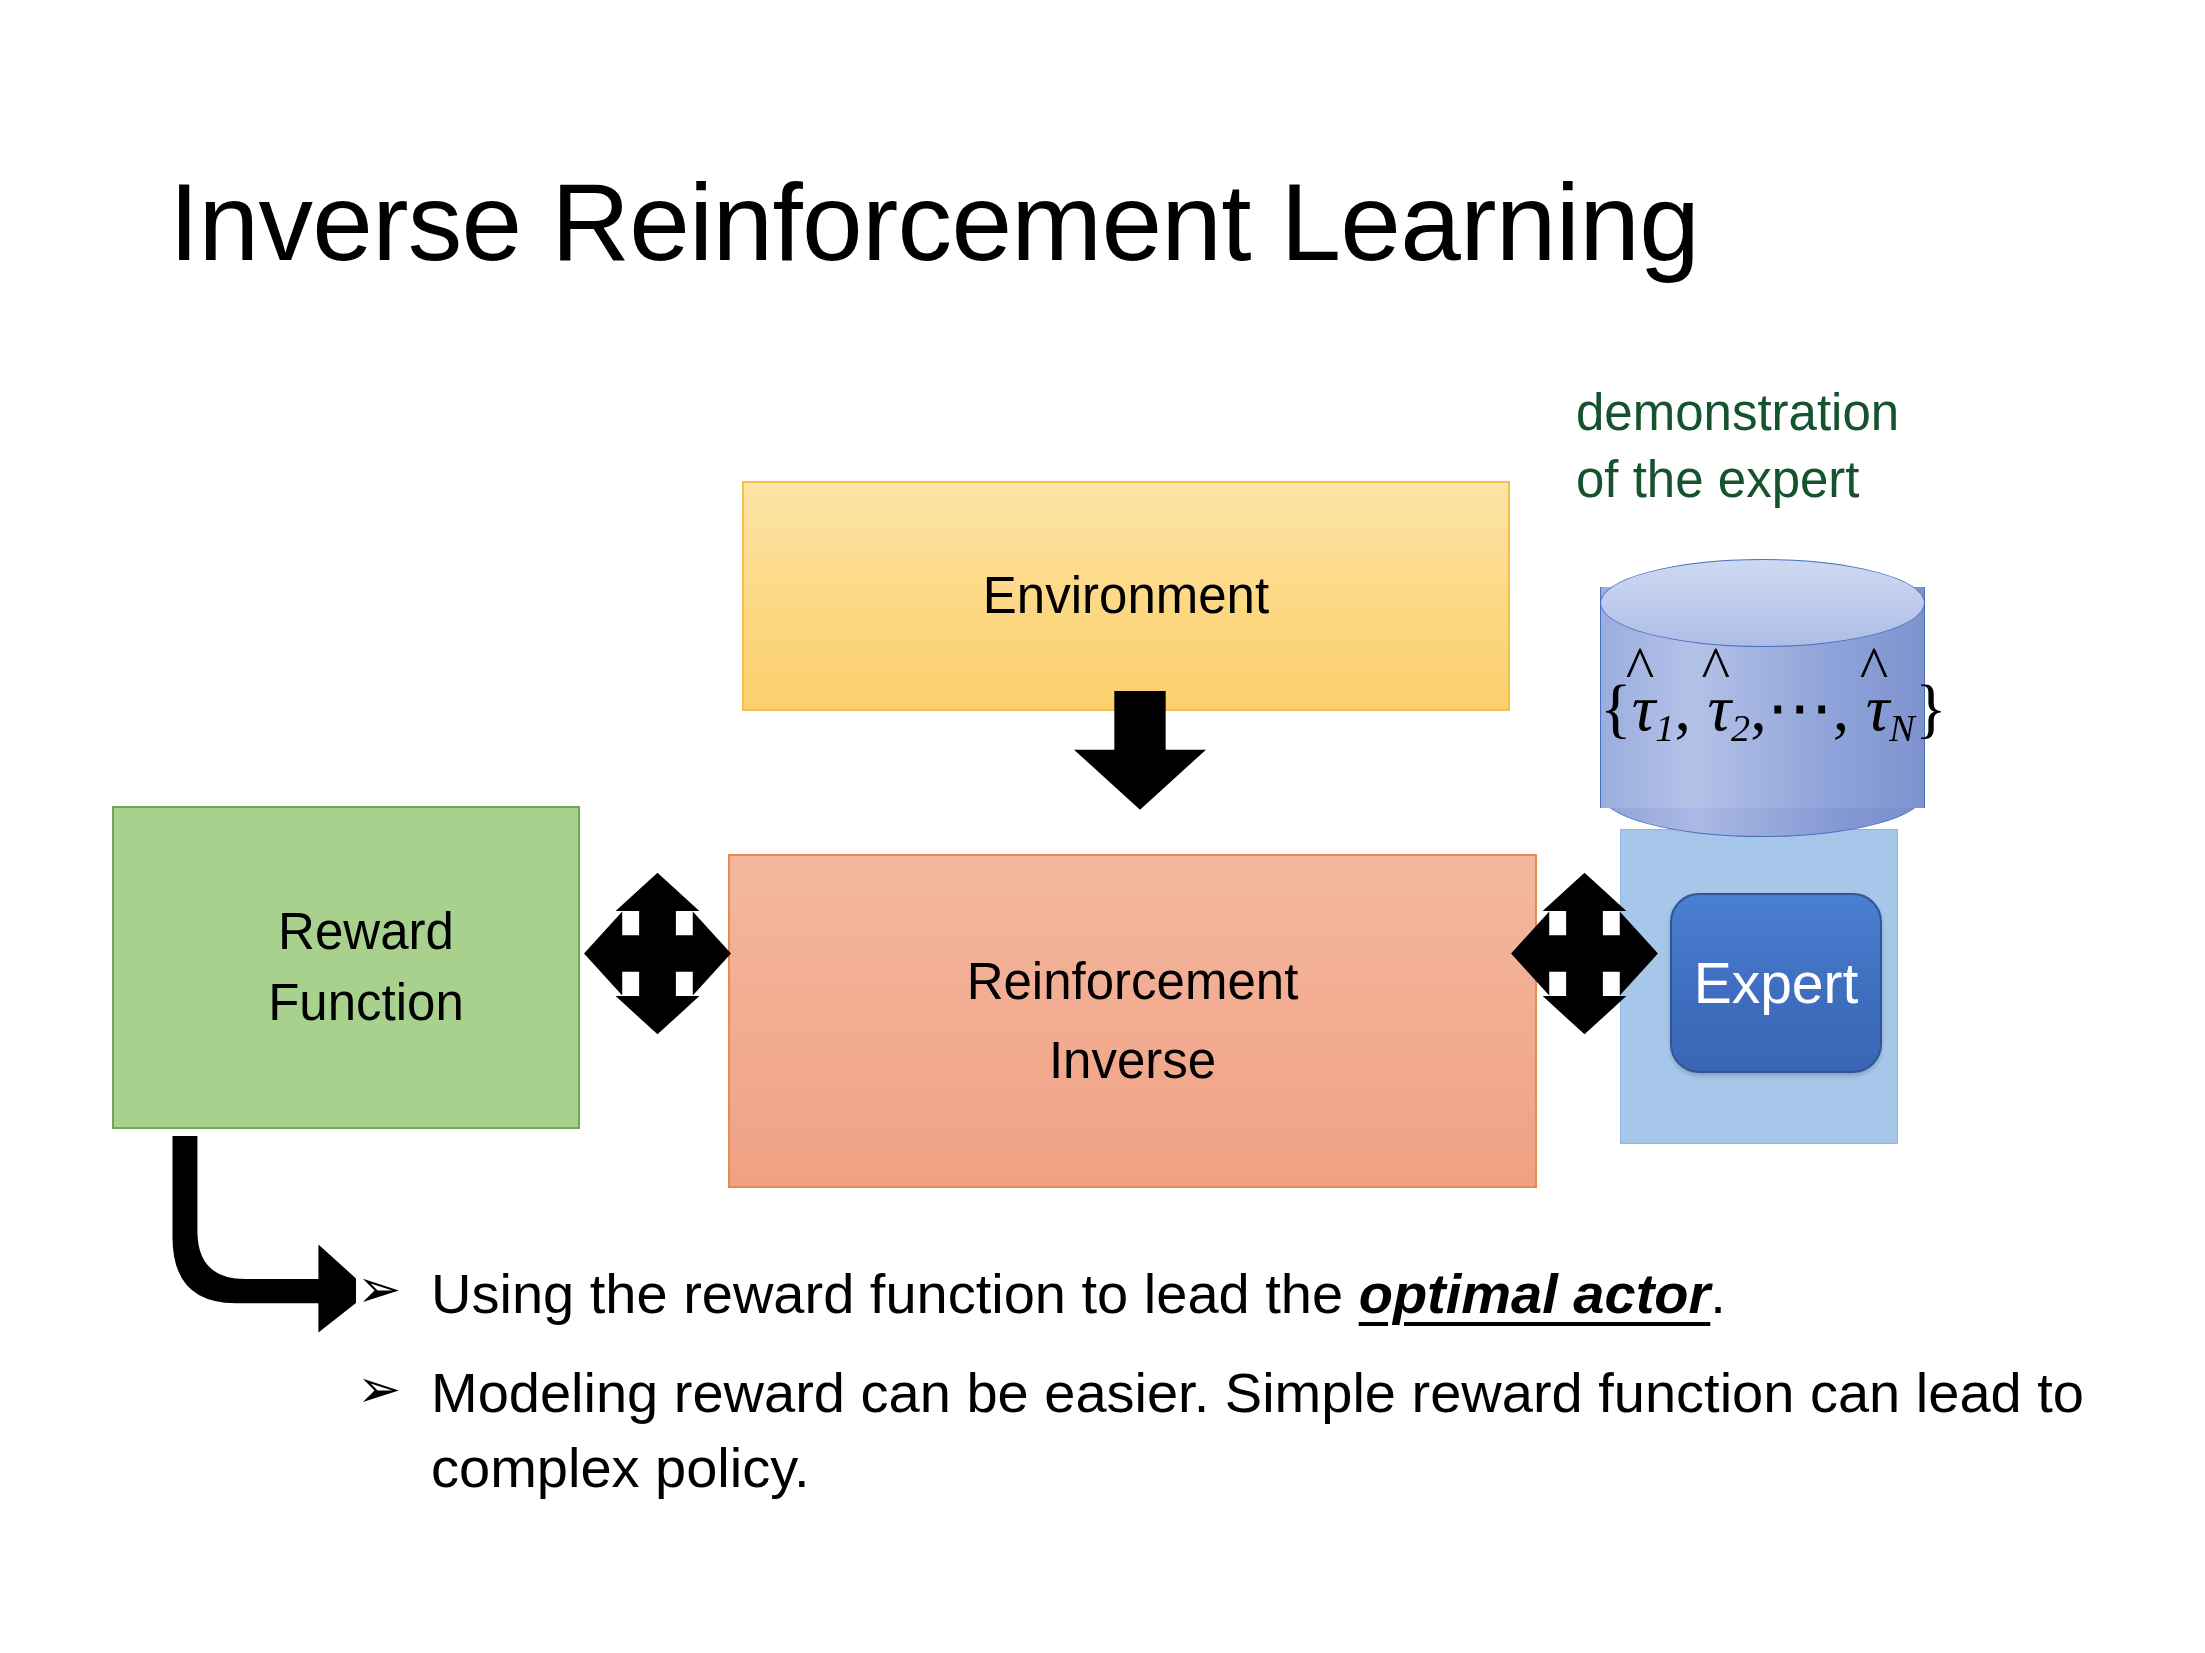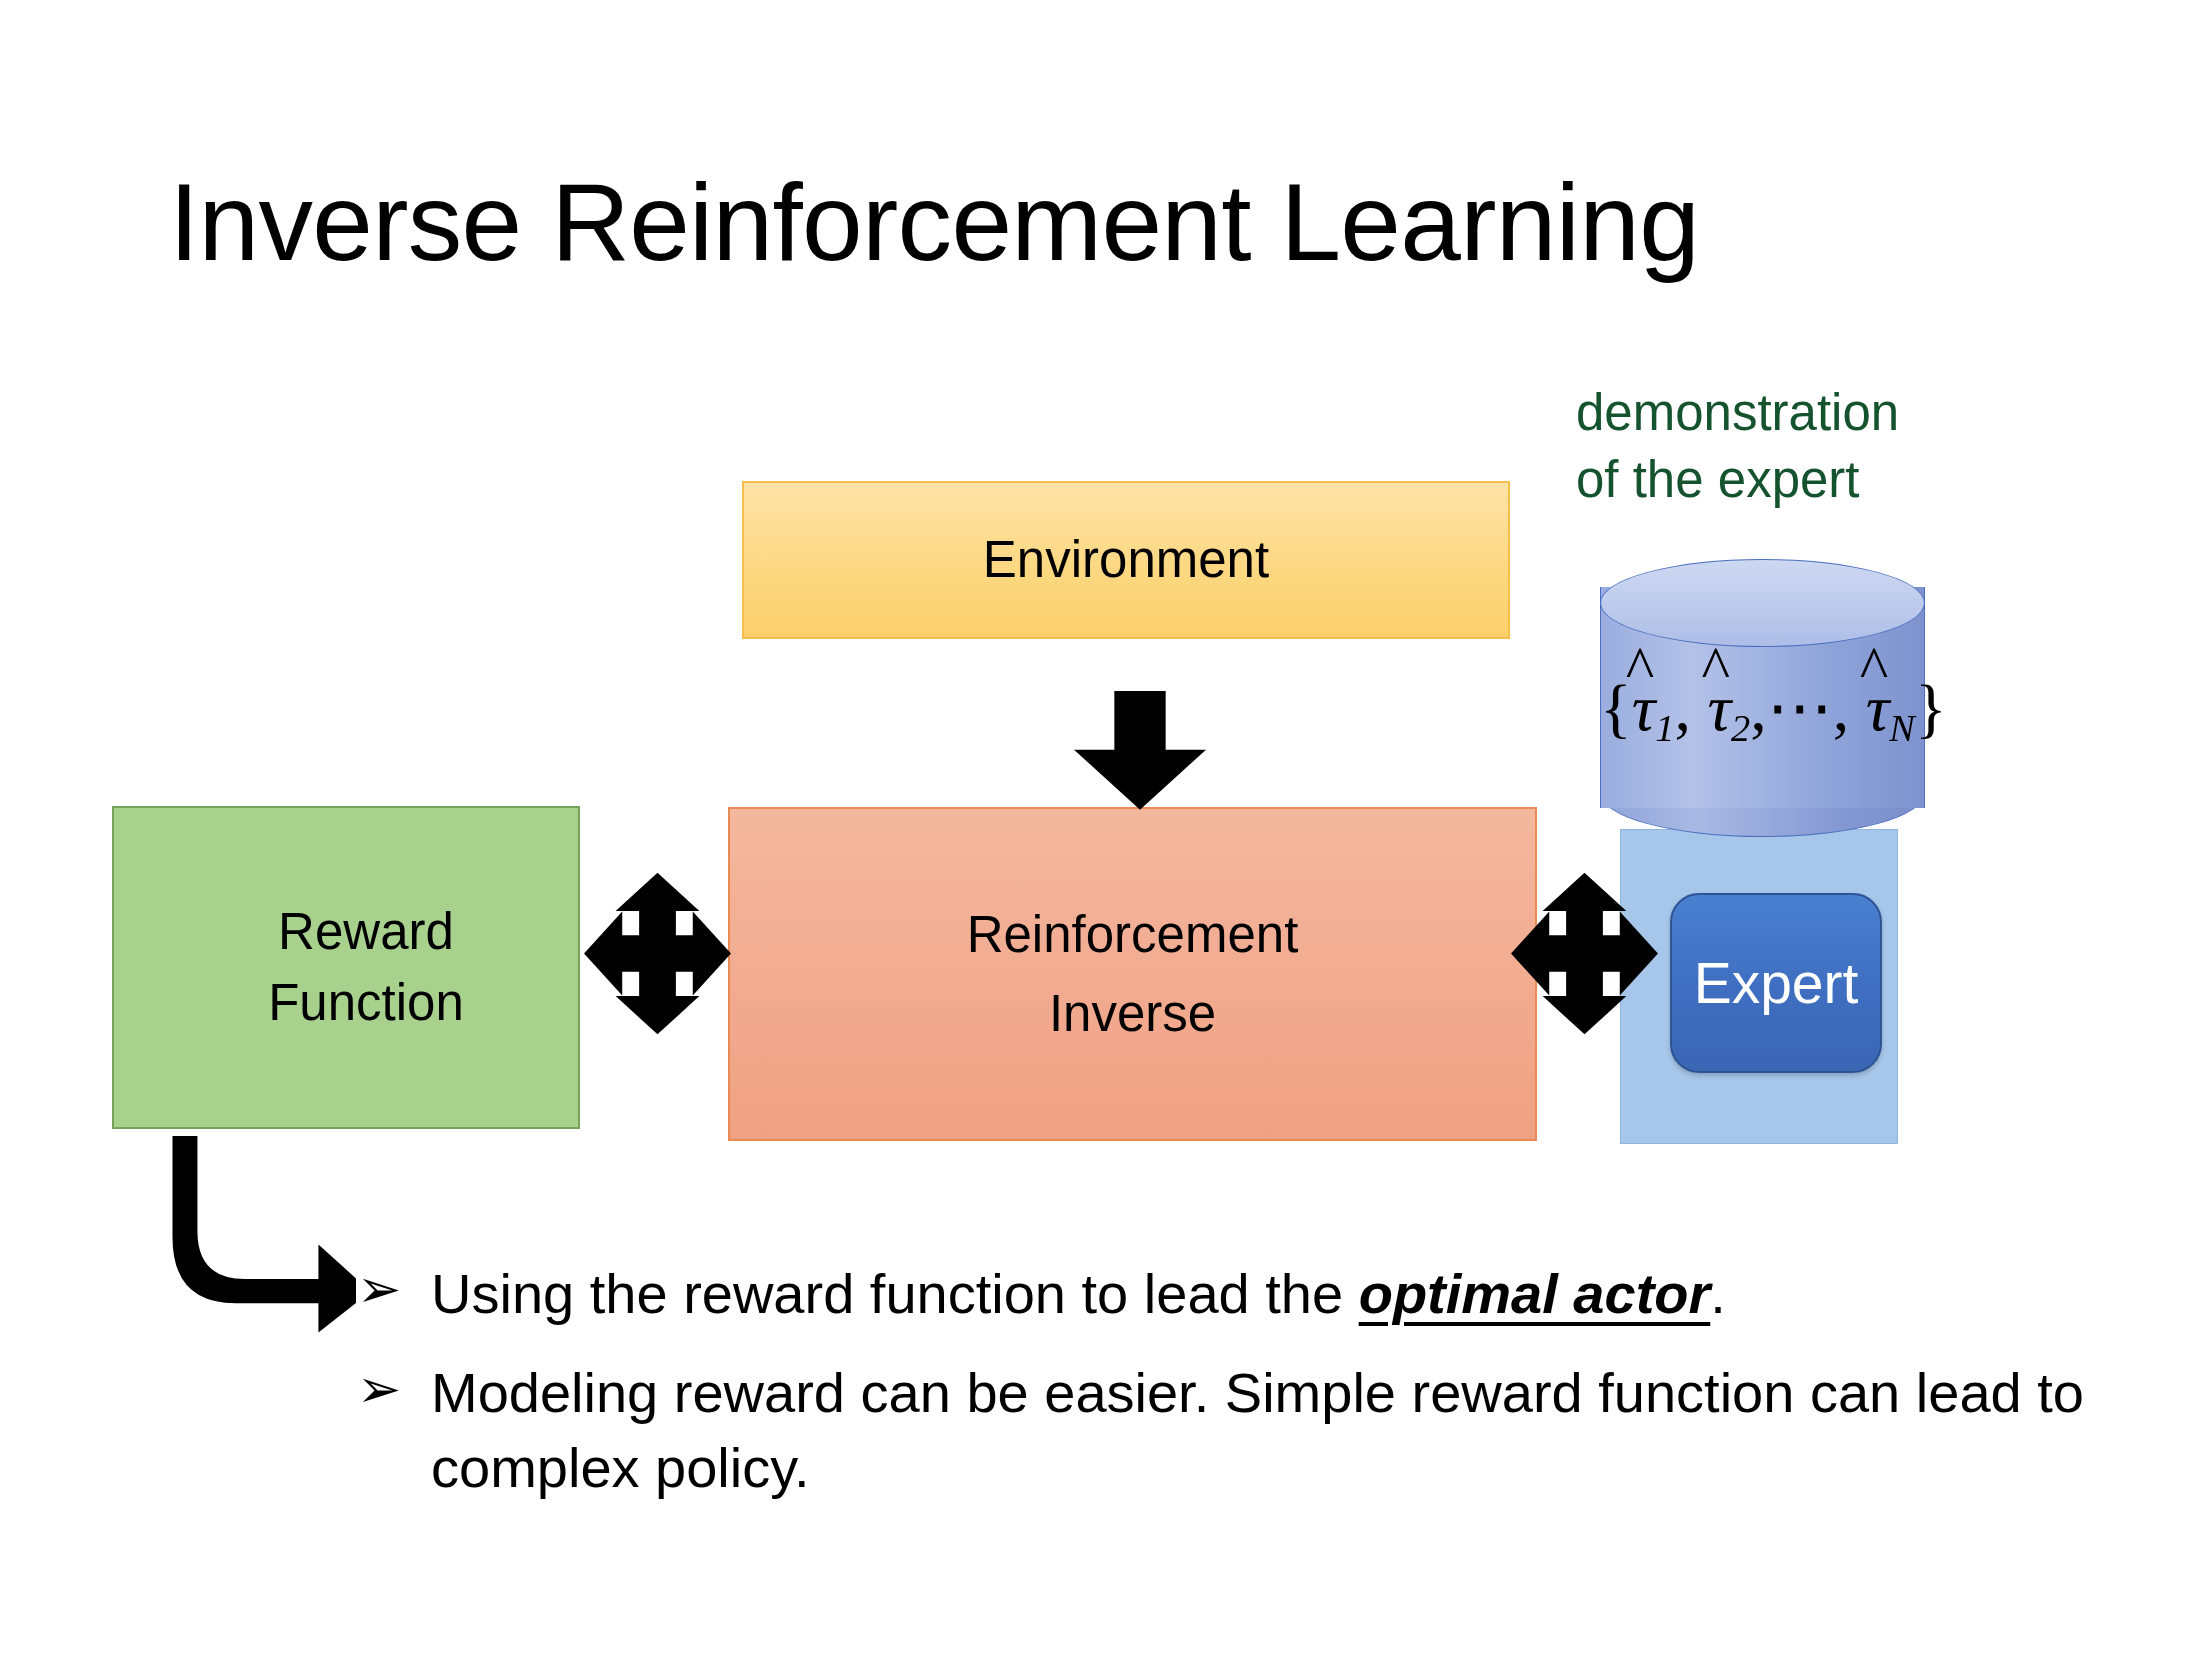--- a/index.html
+++ b/index.html
@@ -35,27 +35,27 @@
     text-align:center;
     box-sizing:border-box;
   }
   .box-label{
     font-size:51px;
     line-height:1.28;
     color:#000;
   }
 
   #env-box{
-    left:742px; top:481px; width:768px; height:158px;
+    left:742px; top:481px; width:768px; height:230px;
     background:linear-gradient(180deg,#fde3a7 0%,#fcd77f 60%,#fbd06c 100%);
     border:2.2px solid #f5bf4a;
   }
 
   #rl-box{
-    left:728px; top:807px; width:809px; height:334px;
+    left:728px; top:854px; width:809px; height:334px;
     background:linear-gradient(180deg,#f3b89e 0%,#f2ad93 45%,#f0a183 100%);
     border:2.2px solid #e88a52;
   }
   #rl-box .box-label{line-height:1.55;}
 
   #reward-box{
     left:112px; top:806px; width:468px; height:323px;
     background:#a9d18e;
     border:2.2px solid #76a35a;
     padding-left:40px;

